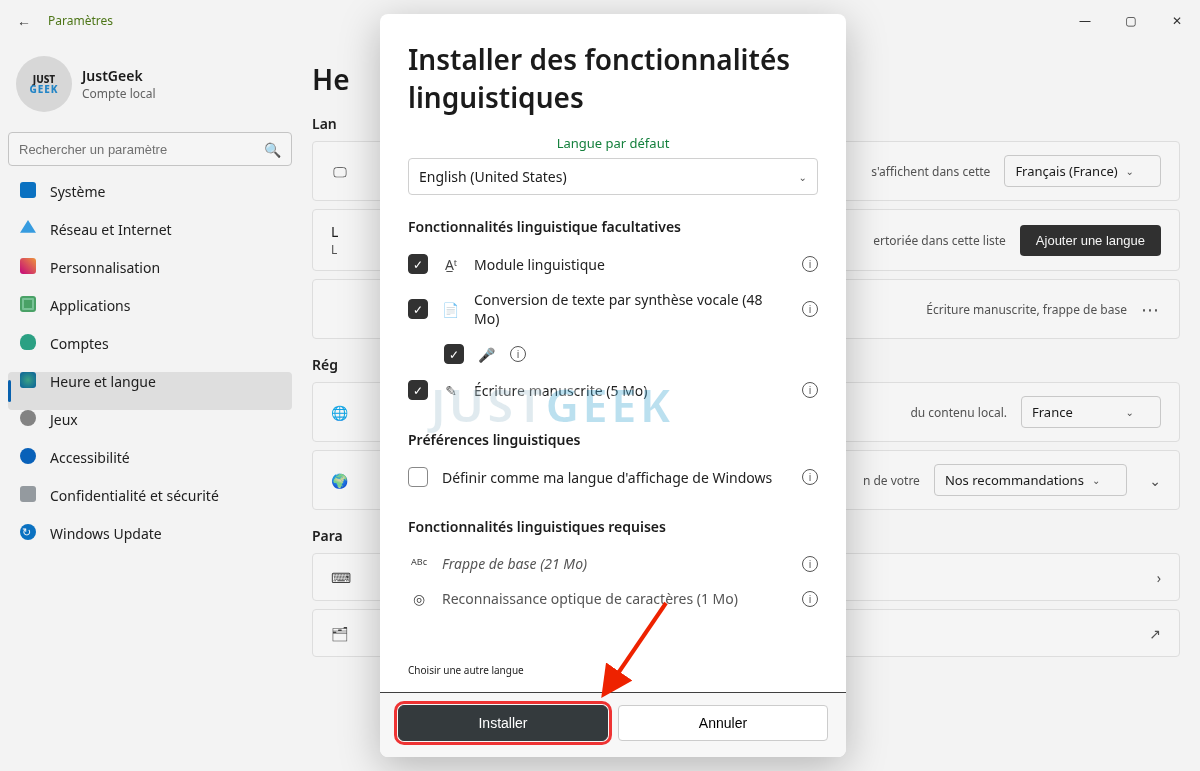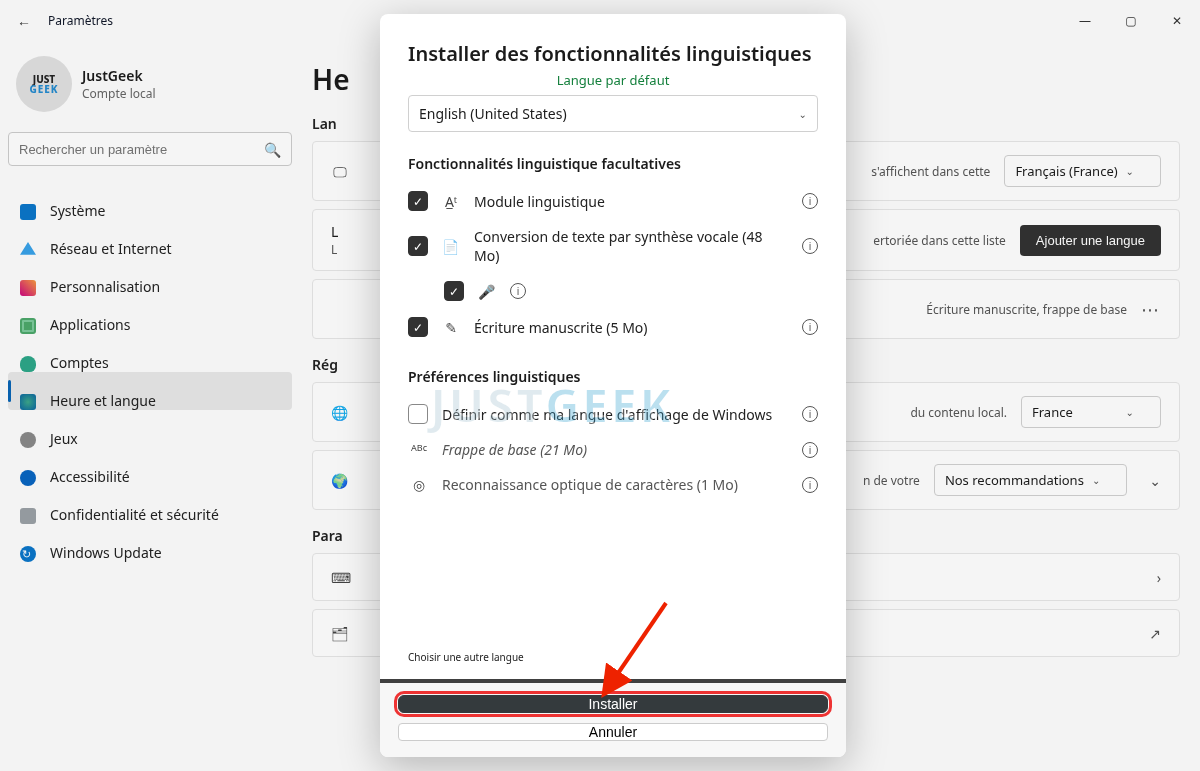--- a/index.html
+++ b/index.html
@@ -2,36 +2,36 @@
 <html><head>
 <meta charset="utf-8">
 <style>
   * { box-sizing: border-box; margin: 0; padding: 0; }
   body { font-family: "Segoe UI", system-ui, sans-serif; background: #f3f3f3; width:1200px; height:771px; overflow:hidden; position:relative; font-size:14px; color:#1b1b1b;}
   .window { width:100%; height:100%; position:relative; }
 
   
   .titlebar { display:flex; align-items:center; height:40px; }
   .titlebar .back { width:48px; text-align:center; font-size:14px; color:#333;}
-  .titlebar .title { font-size:12px; color:#0f172a;}
+  .titlebar .title { font-size:12px; color:#4d7c0f;}
   .winctrls { margin-left:auto; display:flex; }
   .winctrls div { width:46px; height:40px; display:flex; align-items:center; justify-content:center; color:#333; font-size:12px;}
 
   
   .sidebar { position:absolute; left:0; top:40px; width:300px; bottom:0; padding:8px 8px; }
   .profile { display:flex; align-items:center; gap:10px; padding:8px 8px 16px; }
   .avatar { width:56px; height:56px; border-radius:50%; background:#e0e0e0; display:flex; align-items:center; justify-content:center;}
   .avatar .jg { font-weight:800; font-size:10px; text-align:center; line-height:1;}
   .avatar .jg .just{color:#222;} .avatar .jg .geek{color:#1a8cd8; letter-spacing:1px;}
   .profile .name { font-weight:600; font-size:14px;}
   .profile .sub { color:#666; font-size:12px;}
   .searchbox { position:relative; margin:4px 0 16px; }
   .searchbox input { width:100%; height:34px; border:1px solid #ccc; background:#fff; border-radius:4px; padding:0 34px 0 10px; font-size:13px;}
   .searchbox .sicon { position:absolute; right:10px; top:8px; color:#555;}
-  .navitem { display:flex; align-items:flex-end; gap:14px; height:38px; border-radius:4px; padding:0 12px; color:#222; font-size:14px; cursor:pointer;}
+  .navitem { display:flex; align-items:flex-start; gap:14px; height:38px; border-radius:4px; padding:0 12px; color:#222; font-size:14px; cursor:pointer;}
   .navitem.active { background:#e7e7e7; position:relative;}
   .navitem.active::before { content:""; position:absolute; left:0; top:8px; bottom:8px; width:3px; background:#0067c0; border-radius:2px;}
 
   
   .maincol { position:absolute; left:312px; right:20px; top:52px; bottom:0; }
   .page-title { font-size:28px; font-weight:600; margin:8px 0 16px; }
   .sect-title { font-size:14px; font-weight:600; margin:16px 0 8px; color:#222;}
   .card { background:#fff; border:1px solid #e6e6e6; border-radius:4px; padding:12px 18px; display:flex; align-items:center; gap:14px; margin-bottom:8px; min-height:60px;}
   .card .grow{flex:1;} .card .smalltxt{ font-size:12px; color:#555;}
   .pill-btn { background:#323232; color:#fff; border:none; border-radius:4px; padding:8px 16px; font-size:13px;}
@@ -41,33 +41,33 @@
   .arrow-r { font-size:14px; color:#555;}
   .openlink { font-size:14px; color:#555; }
 
   
   .overlay { position:absolute; inset:0; background:rgba(0,0,0,0.0);}
   .dim { filter: brightness(0.96) saturate(0.9); }
 
   
   .modal { position:absolute; left:380px; top:14px; width:466px; bottom:14px; background:#fff; border-radius:8px; box-shadow:0 10px 40px rgba(0,0,0,0.25); display:flex; flex-direction:column;}
   .modal .inner { padding:26px 28px 0; flex:1; overflow:auto;}
-  .mtitle { font-size:20px; font-weight:600; margin-bottom:4px;}
+  .mtitle { font-size:28px; font-weight:600; margin-bottom:18px;}
   .mlabel { font-size:13px; color:#15803d; margin-bottom:6px;text-align:center;}
   .msel { border:1px solid #d0d0d0; border-radius:4px; padding:8px 10px; font-size:14px; display:flex; align-items:center; justify-content:space-between;}
   .msel .chev{ font-size:10px; color:#555;}
   .msect { font-size:14px; font-weight:600; margin:22px 0 10px;}
   .mrow { display:flex; align-items:center; gap:14px; padding:8px 0; }
   .mrow.indent { padding-left:36px;}
   .chk { width:20px; height:20px; border-radius:4px; border:1px solid #888; display:flex; align-items:center; justify-content:center; flex-shrink:0;}
   .chk.on { background:#323232; border-color:#323232; color:#fff; font-size:12px;}
   .micon { width:18px; text-align:center; color:#444; font-size:14px; flex-shrink:0;}
   .mtxt { flex:1; font-size:14px; color:#222;}
   .info { width:16px; height:16px; border:1px solid #555; border-radius:50%; font-size:10px; display:flex; align-items:center; justify-content:center; color:#555; flex-shrink:0;}
-  .mfooter { border-top:4px solid #404040; background:#f7f7f7; padding:12px 18px 16px; display:flex; gap:10px; border-radius:0 0 8px 8px;flex-direction:column;}
+  .mfooter { border-top:1px solid #404040; background:#f7f7f7; padding:12px 18px 16px; display:flex; gap:10px; border-radius:0 0 8px 8px;}
   .btn { flex:1; height:36px; border-radius:4px; font-size:14px; border:1px solid #ccc; background:#fff; cursor:pointer;}
   .btn.primary { background:#343a3d; color:#fff; border-color:#343a3d;}
   .btn.primary.hl { outline:3px solid #e33; outline-offset:1px; border-radius:6px;}
   .mlink-row { padding:14px 28px 14px; }
   .mlink-row span{ font-size:10px; color:#222;}
 
   
   .anno-arrow { position:absolute; left:596px; top:598px; width:80px; height:100px; pointer-events:none; z-index:30;}
   
   
@@ -260,20 +260,21 @@
         <span class="info">i</span>
       </div>
 
       <div class="msect">Préférences linguistiques</div>
       <div class="mrow">
         <span class="chk"></span>
         <span class="mtxt">Définir comme ma langue d'affichage de Windows</span>
         <span class="info">i</span>
       </div>
 
+      <div class="msect">Fonctionnalités linguistiques requises</div>
       <div class="mrow">
         <span class="micon" style="margin-left:2px;">ᴬᴮᶜ</span>
         <span class="mtxt" style="color:#555;font-style:italic;">Frappe de base (21 Mo)</span>
         <span class="info">i</span>
       </div>
       <div class="mrow">
         <span class="micon" style="margin-left:2px;">◎</span>
         <span class="mtxt" style="color:#555;">Reconnaissance optique de caractères (1 Mo)</span>
         <span class="info">i</span>
       </div>

